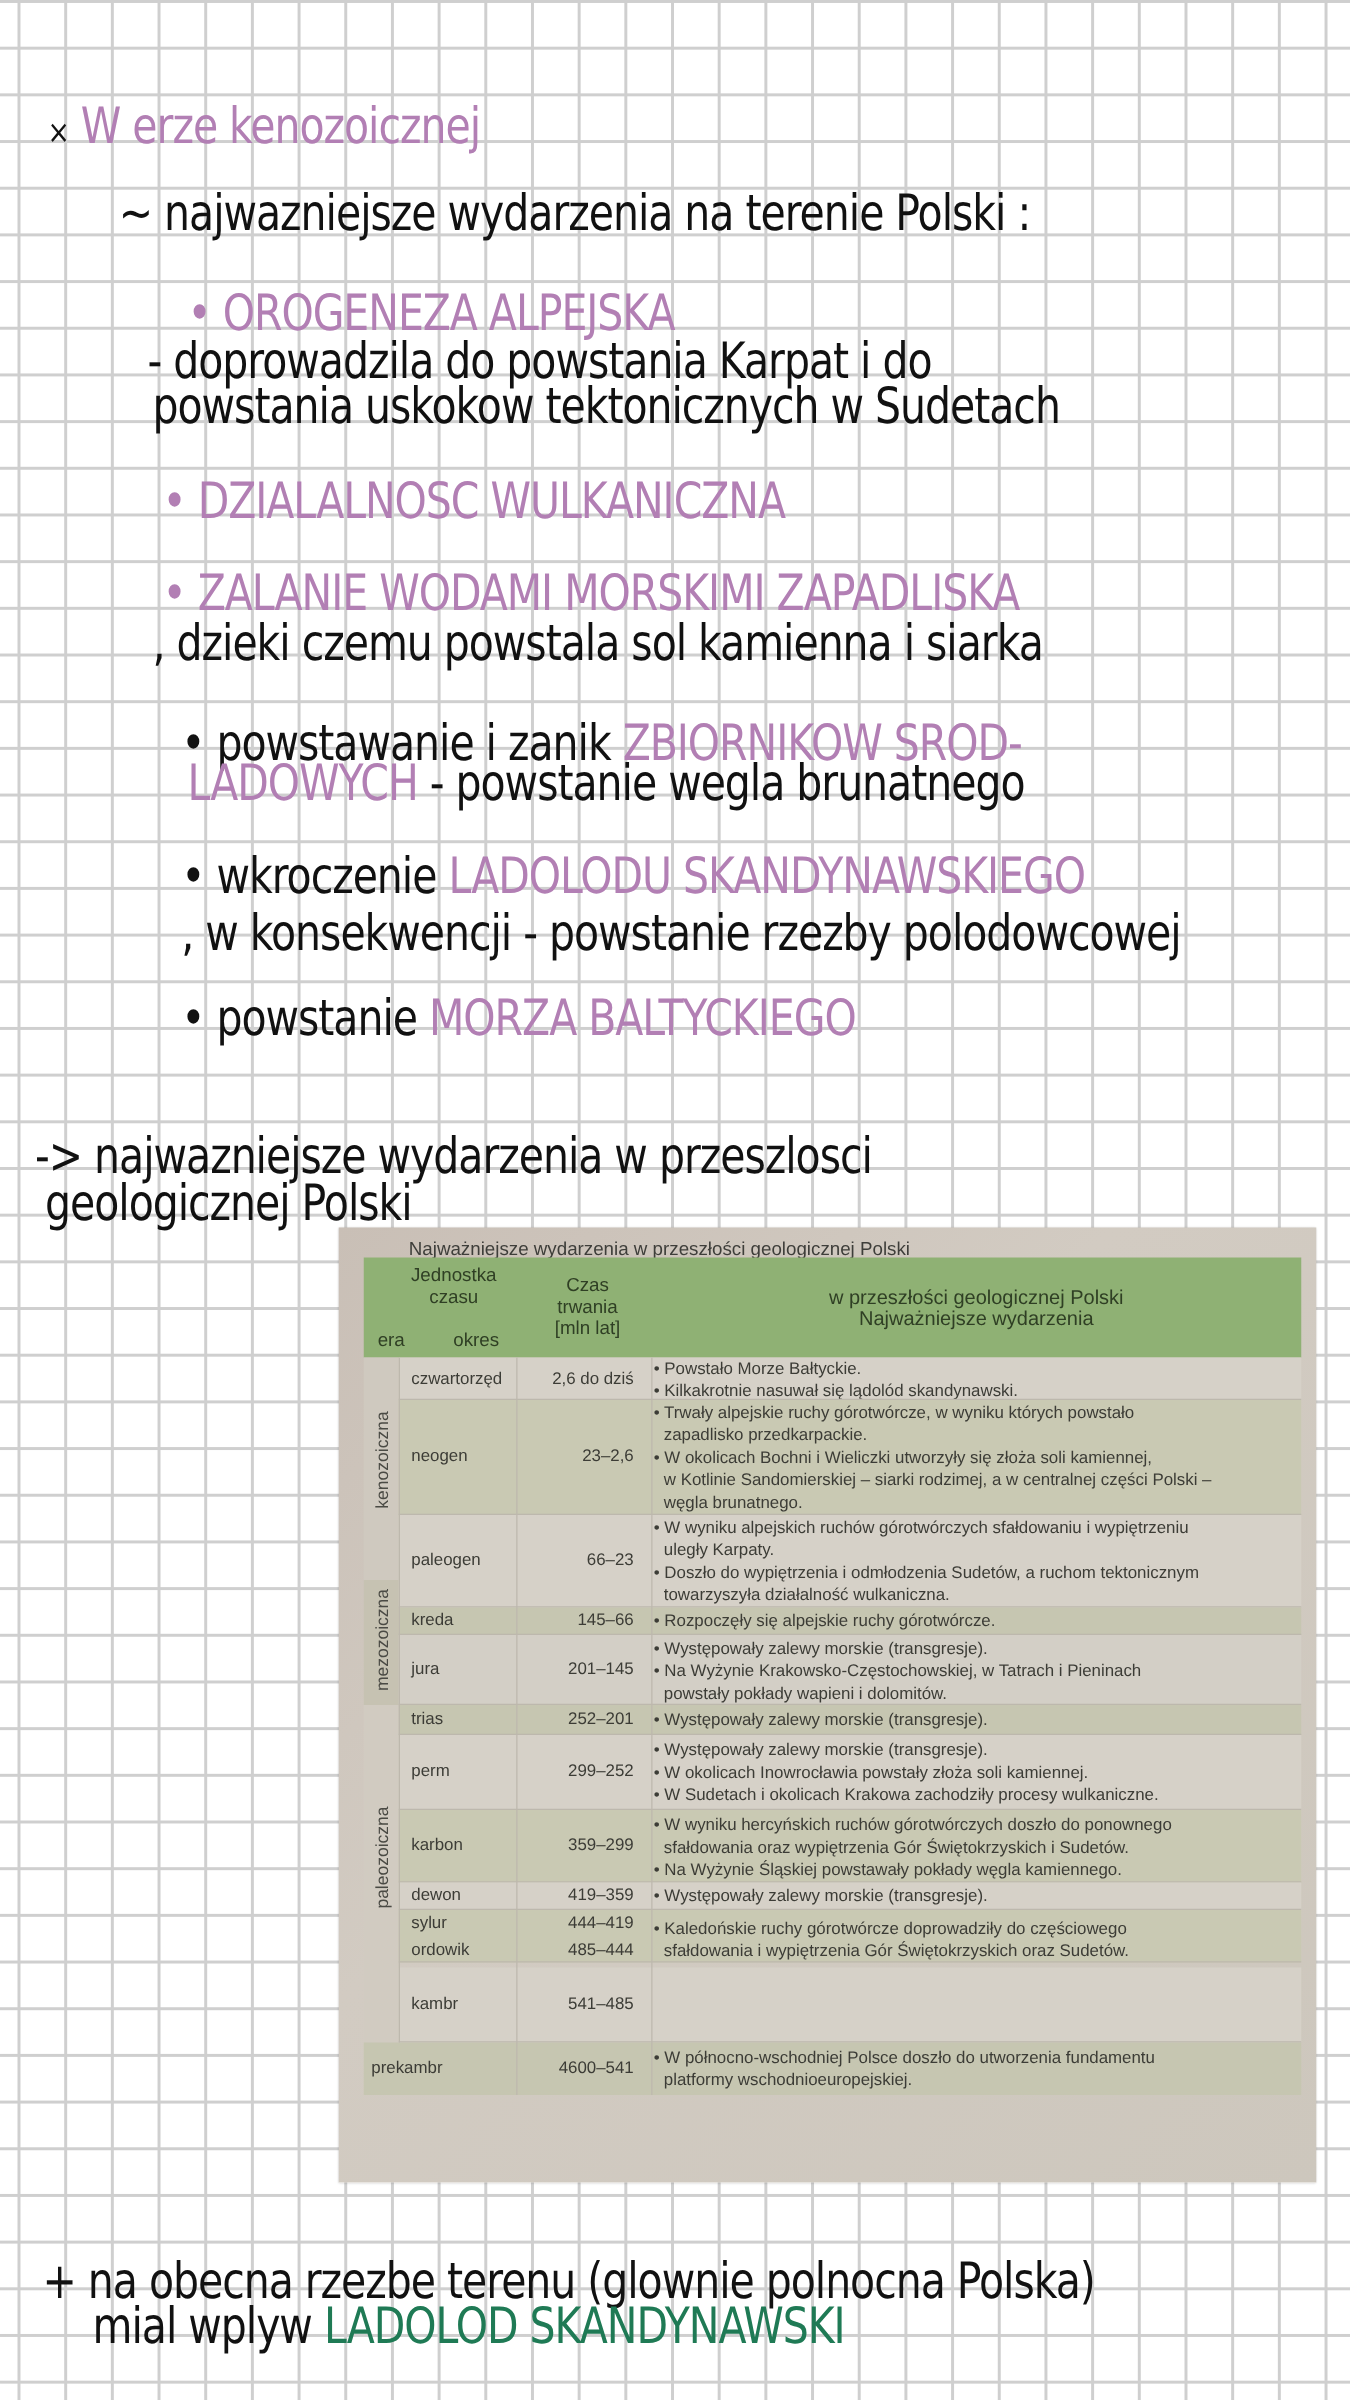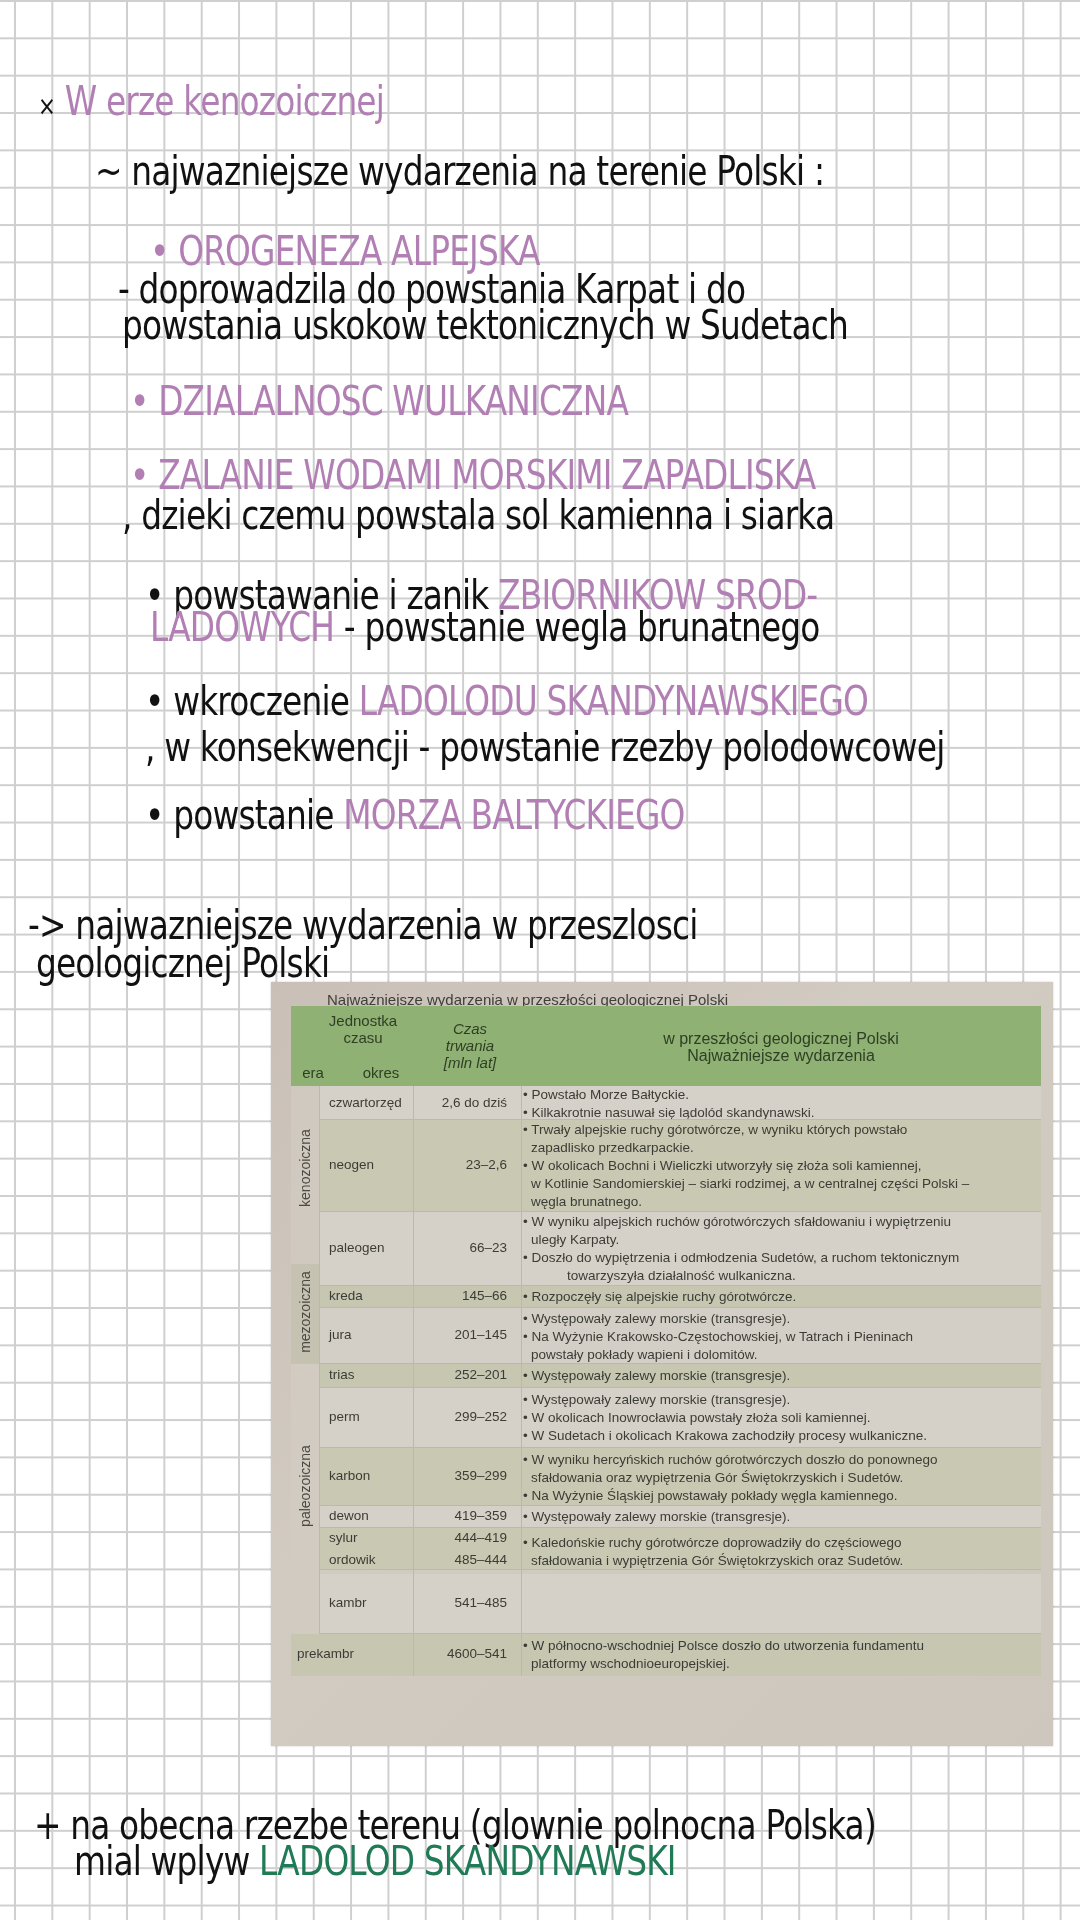--- a/index.html
+++ b/index.html
@@ -99,21 +99,21 @@
 <div class="photo">
   <div class="photo-title">Najważniejsze wydarzenia w przeszłości geologicznej Polski</div>
 
   <div class="thead">
     <div class="c" style="left:12px;top:6px;width:120px;">
       <div>Jednostka</div>
       <div>czasu</div>
     </div>
     <div class="c" style="left:2px;top:58px;width:40px;">era</div>
     <div class="c" style="left:50px;top:58px;width:80px;">okres</div>
-    <div class="c" style="left:134px;top:14px;width:90px;font-style:italic;">
+    <div class="c" style="left:134px;top:14px;width:90px;">
       <div>Czas</div>
       <div>trwania</div>
       <div>[mln lat]</div>
     </div>
     <div class="c" style="left:240px;top:24px;width:500px;font-size:16px;">
       <div>w przeszłości geologicznej Polski</div>
       <div>Najważniejsze wydarzenia</div>
     </div>
   </div>
 
@@ -147,21 +147,21 @@
     <div class="sep"></div>
   </div>
 
   <div class="row" style="top:230px;height:74px;background:#d6d1c8;">
     <span class="okres" style="top:28px;">paleogen</span>
     <span class="czas" style="top:28px;">66–23</span>
     <div class="ev" style="top:1px;">
       <div>• W wyniku alpejskich ruchów górotwórczych sfałdowaniu i wypiętrzeniu</div>
       <div style="padding-left:8px;">  uległy Karpaty.</div>
       <div>• Doszło do wypiętrzenia i odmłodzenia Sudetów, a ruchom tektonicznym</div>
-      <div style="padding-left:8px;margin-left:36px;">  towarzyszyła działalność wulkaniczna.</div>
+      <div style="padding-left:8px;">  towarzyszyła działalność wulkaniczna.</div>
     </div>
     <div class="sep"></div>
   </div>
 
   <div class="row" style="top:304px;height:22px;background:#c6c6b1;">
     <span class="okres" style="top:2px;">kreda</span>
     <span class="czas" style="top:2px;">145–66</span>
     <div class="ev" style="top:2px;">
       <div>• Rozpoczęły się alpejskie ruchy górotwórcze.</div>
     </div>

